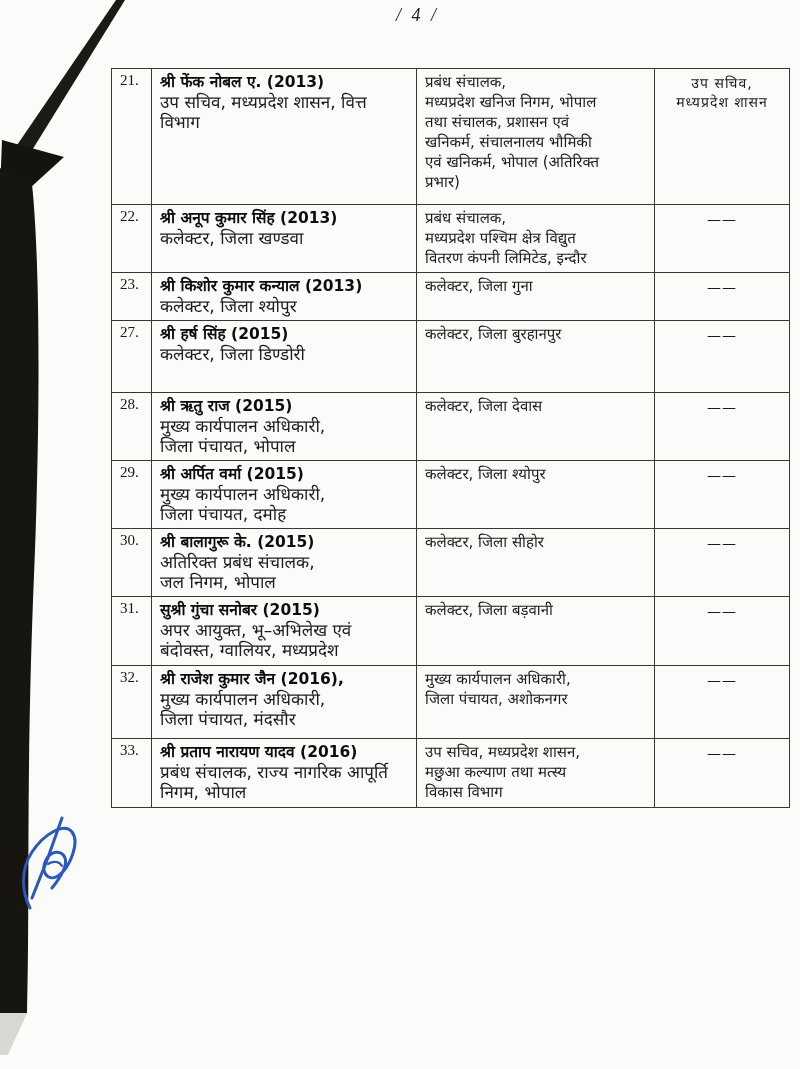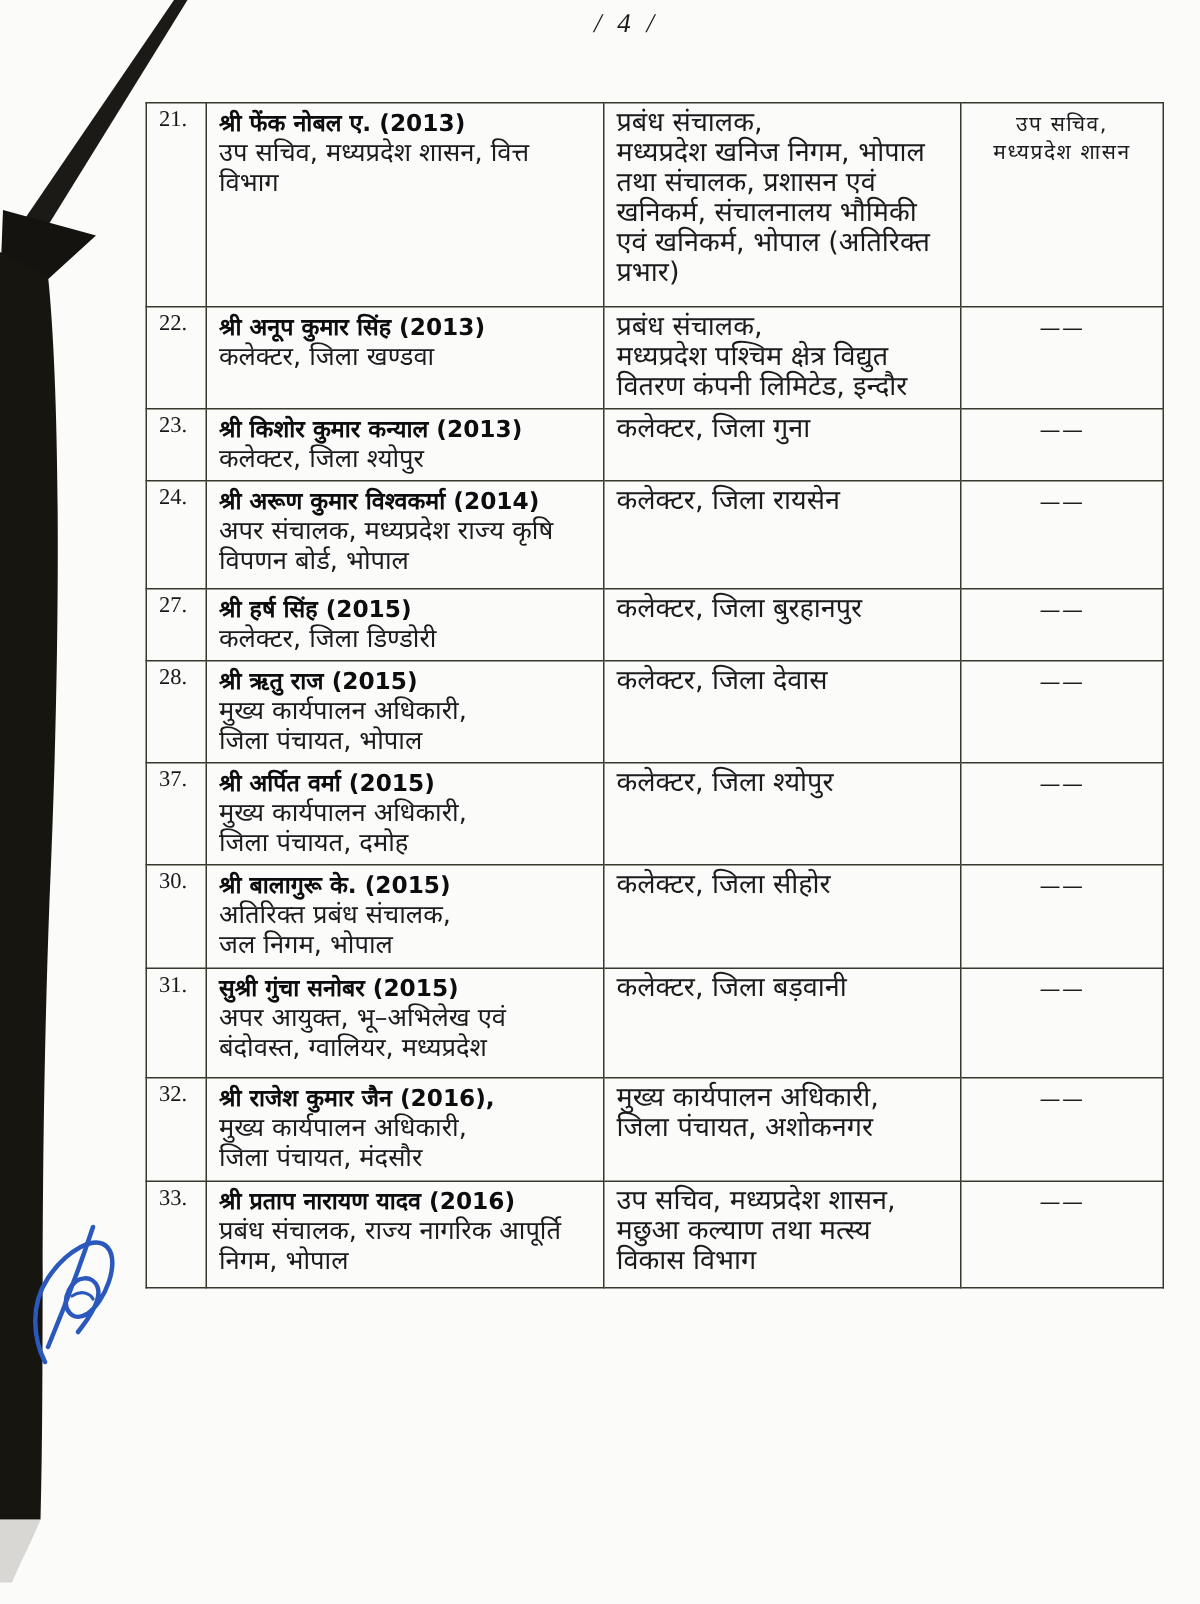--- a/index.html
+++ b/index.html
@@ -19,36 +19,36 @@
   }
 
   
   .scan-art{position:absolute;left:0;top:0;width:140px;height:1069px;pointer-events:none;}
 
   
   .sig{position:absolute;left:18px;top:800px;width:70px;height:115px;pointer-events:none;}
 
   
   table.doc{
-    position:absolute;left:97px;top:68px;
+    position:absolute;left:111px;top:68px;
     border-collapse:collapse;table-layout:fixed;width:678px;
     background:transparent;
   }
   table.doc td{
     border:1px solid #39382f;
     vertical-align:top;
     padding:3px 8px 4px 8px;
   }
   col.w-sn{width:40px;} col.w-name{width:265px;} col.w-post{width:238px;} col.w-rem{width:135px;}
 
   td.c-sn{font-family:"Liberation Serif",serif;font-size:15px;padding-left:7px;padding-top:5px;text-align:left;color:#17171a;}
   .dv{font-family:"DejaVu Sans","Liberation Sans",sans-serif;}
   .nm{font-weight:700;font-size:15.5px;line-height:20px;white-space:pre-line;color:#0d0d10;}
   .cur{font-size:17px;line-height:20px;white-space:pre-line;color:#1b1b1e;}
-  td.c-post div{font-size:18px;line-height:20px;white-space:pre-line;color:#1b1b1e;}
+  td.c-post div{font-size:15px;line-height:20px;white-space:pre-line;color:#1b1b1e;}
   td.c-rem div{font-size:14px;line-height:19px;white-space:pre-line;text-align:center;letter-spacing:1px;color:#1b1b1e;padding-top:2px;}
 
   
   tr:nth-child(1) td{height:128px;}
   tr:nth-child(2) td{height:60px;}
   tr:nth-child(3) td{height:36px;}
   tr:nth-child(4) td{height:64px;}
   tr:nth-child(5) td{height:37px;}
   tr:nth-child(6) td{height:38px;}
   tr:nth-child(7) td{height:38px;}
@@ -137,36 +137,20 @@
       <div class="cur">कलेक्टर, जिला श्योपुर</div>
     </td>
     <td class="c-post dv">
       <div>कलेक्टर, जिला गुना</div>
     </td>
     <td class="c-rem dv">
       <div>——</div>
     </td>
   </tr>
 
-  <tr>
-    <td class="c-sn">
-      <span>24.</span>
-    </td>
-    <td class="c-name dv">
-      <div class="nm">श्री अरूण कुमार विश्वकर्मा (2014)</div>
-      <div class="cur">अपर संचालक, मध्यप्रदेश राज्य कृषि
-विपणन बोर्ड, भोपाल</div>
-    </td>
-    <td class="c-post dv">
-      <div>कलेक्टर, जिला रायसेन</div>
-    </td>
-    <td class="c-rem dv">
-      <div>——</div>
-    </td>
-  </tr>
 
 
 
   <tr>
     <td class="c-sn">
       <span>27.</span>
     </td>
     <td class="c-name dv">
       <div class="nm">श्री हर्ष सिंह (2015)</div>
       <div class="cur">कलेक्टर, जिला डिण्डोरी</div>
@@ -191,21 +175,21 @@
     <td class="c-post dv">
       <div>कलेक्टर, जिला देवास</div>
     </td>
     <td class="c-rem dv">
       <div>——</div>
     </td>
   </tr>
 
   <tr>
     <td class="c-sn">
-      <span>37.</span>
+      <span>29.</span>
     </td>
     <td class="c-name dv">
       <div class="nm">श्री अर्पित वर्मा (2015)</div>
       <div class="cur">मुख्य कार्यपालन अधिकारी,
 जिला पंचायत, दमोह</div>
     </td>
     <td class="c-post dv">
       <div>कलेक्टर, जिला श्योपुर</div>
     </td>
     <td class="c-rem dv">

